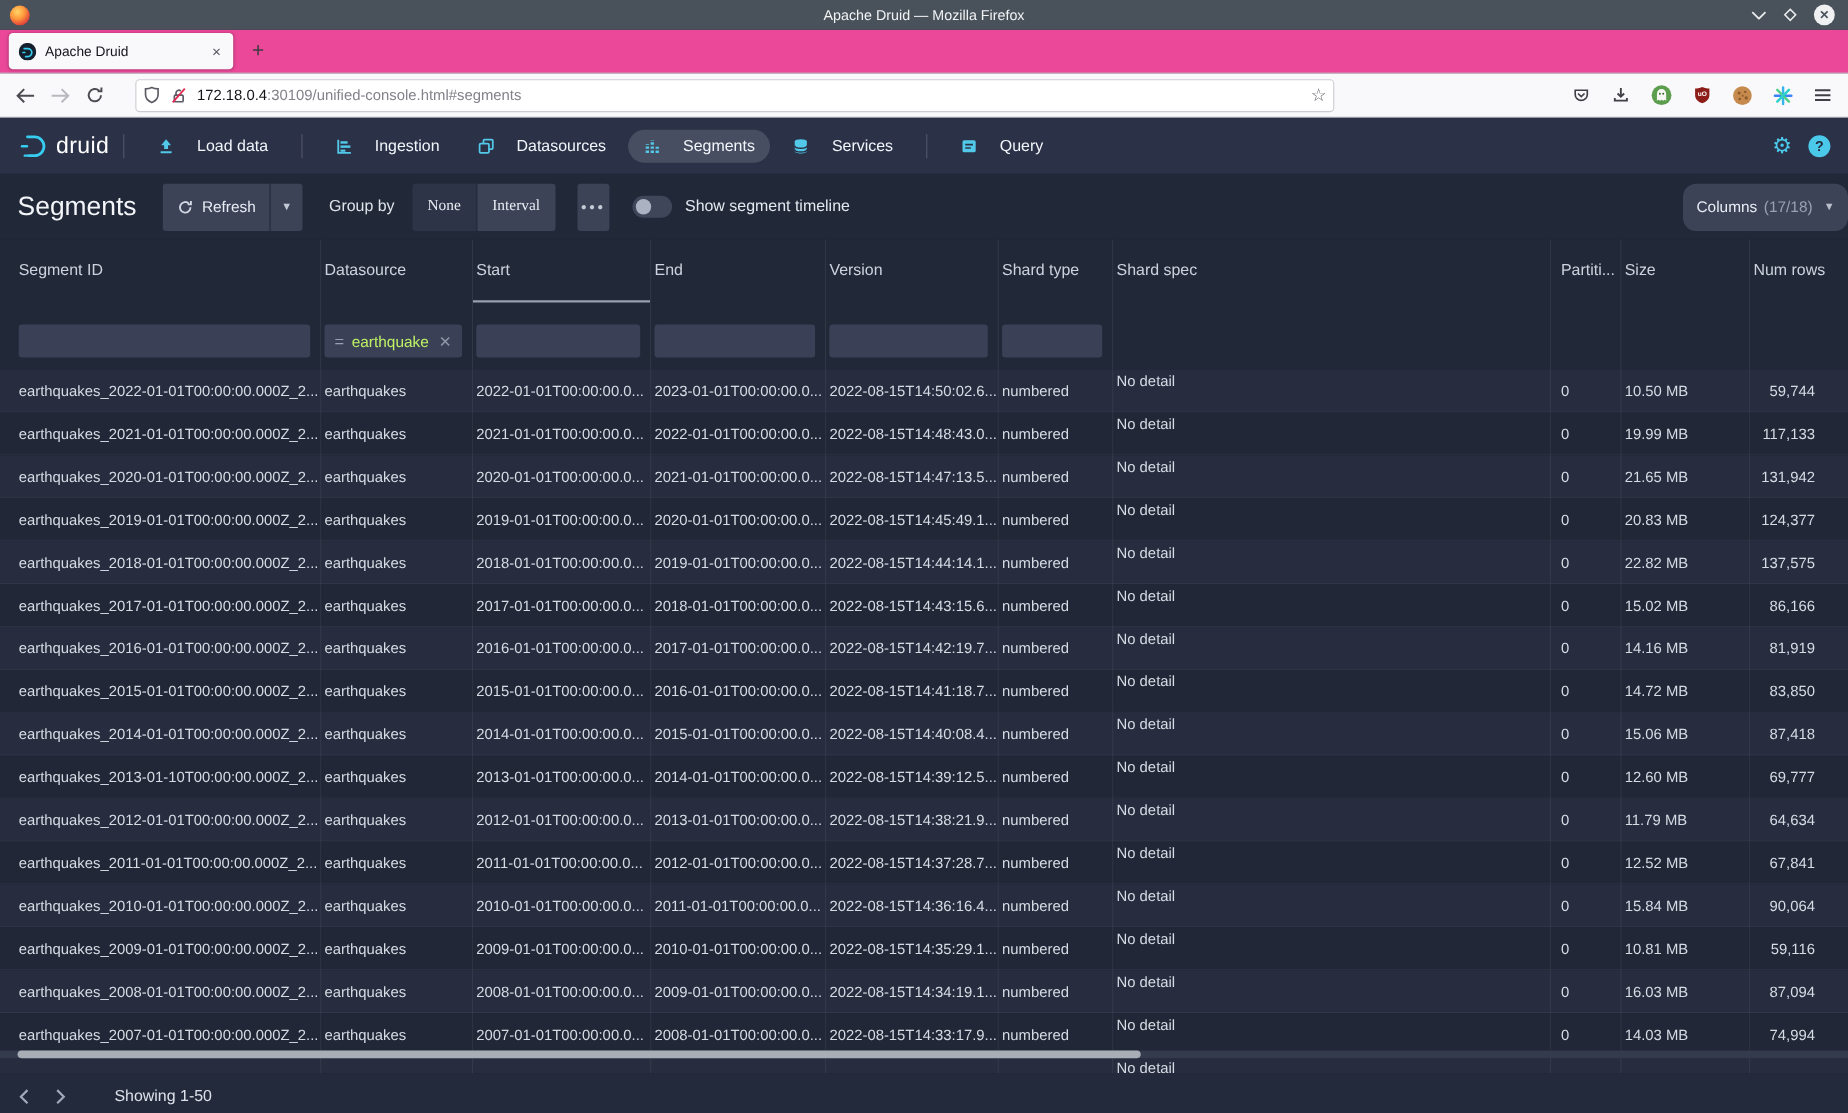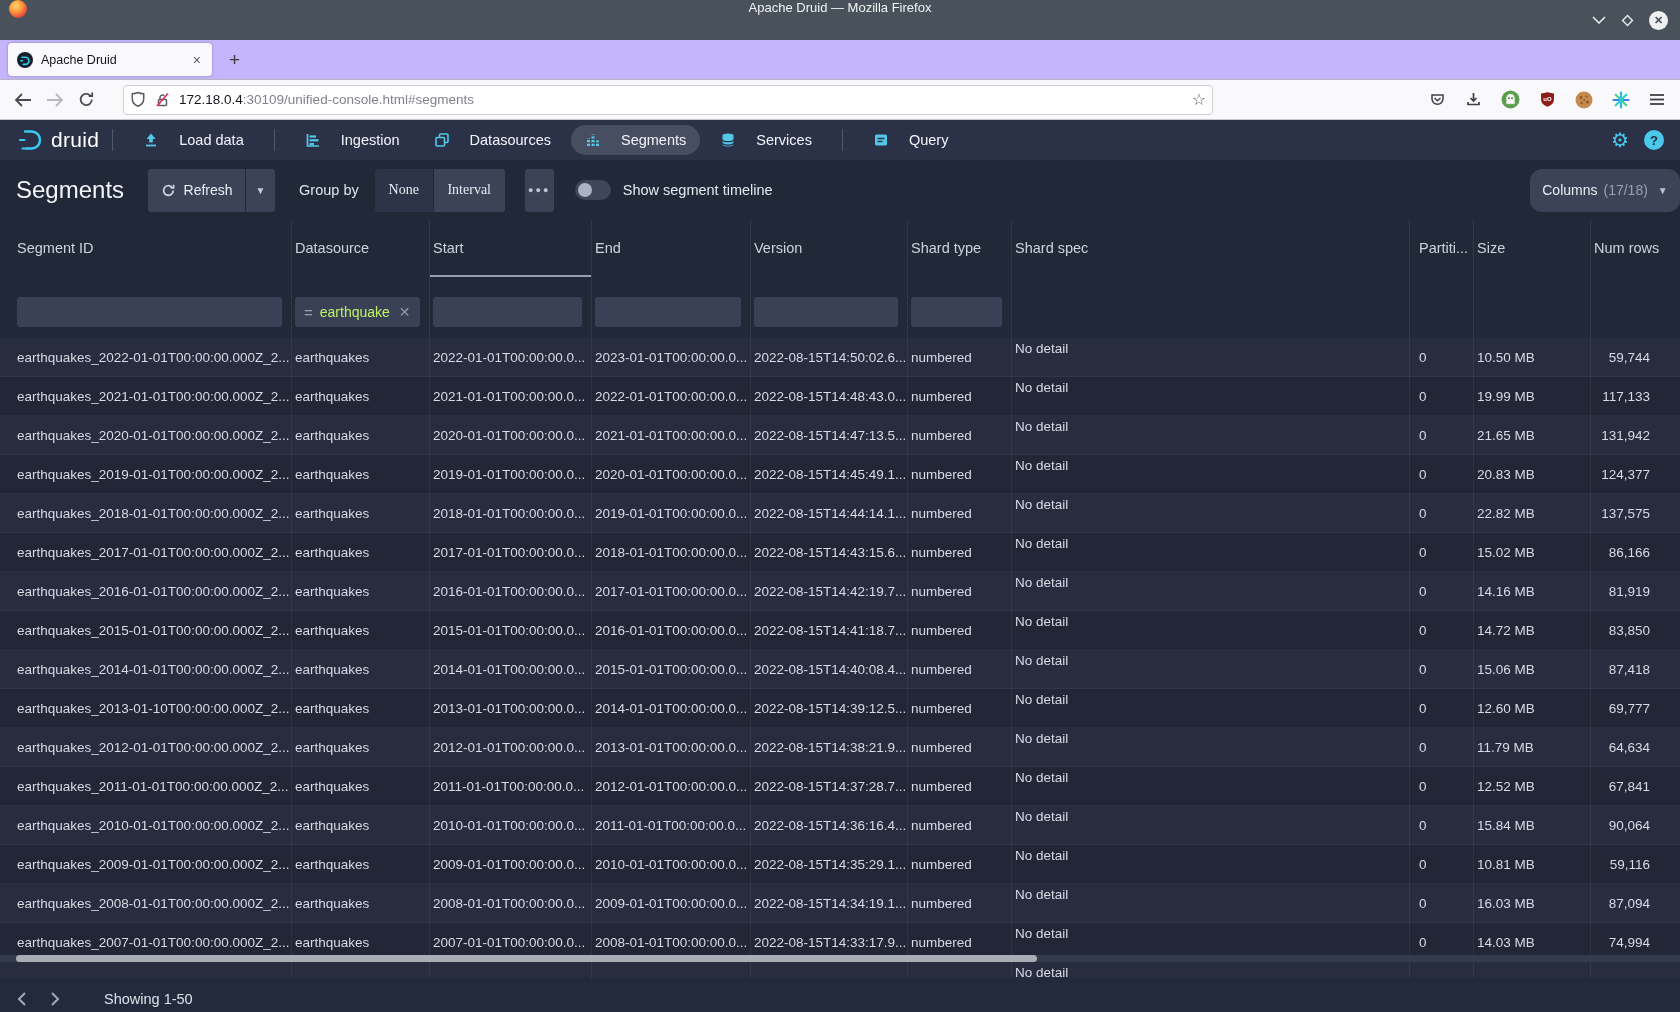--- a/index.html
+++ b/index.html
@@ -1,45 +1,45 @@
 <!DOCTYPE html>
 <html><head>
 <meta charset="utf-8">
 <style>
   * { margin:0; padding:0; box-sizing:border-box; }
   html,body { width:1680px; height:1012px; overflow:hidden; }
   body { font-family:"Liberation Sans", sans-serif; background:#212838; position:relative; }
 
   
-  .titlebar { height:40px; background:#49525a; display:flex; position:relative; }
+  .titlebar { height:27px; background:#49525a; display:flex; align-items:center; position:relative; }
   .ff-icon { width:18px; height:18px; border-radius:50%; margin-left:9px; z-index:2;
              background:radial-gradient(circle at 38% 32%, #ffd567 0%, #ff9a3c 38%, #e4483b 72%, #b5262e 100%); }
   .titlebar-title { position:absolute; left:0; right:0; text-align:center; color:#f2f3f5; font-size:13px; }
   .win-controls { margin-left:auto; display:flex; align-items:center; gap:15px; margin-right:12px; z-index:2; }
   .win-close { width:19px; height:19px; border-radius:50%; background:#eef0f2; color:#4a525a;
                display:flex; align-items:center; justify-content:center; font-size:11px; font-weight:bold; }
 
-  .tabstrip { height:40px; background:#c4b5fd; display:flex; align-items:center; border-bottom:1px solid #b7b8be; }
+  .tabstrip { height:40px; background:#ec4899; display:flex; align-items:center; border-bottom:1px solid #b7b8be; }
   .tab { width:204px; height:33px; background:#f9f9fb; border-radius:4px; margin-left:8px; display:flex;
          align-items:center; padding:0 9px; box-shadow:0 0 3px rgba(0,0,0,.28); }
   .tab-title { font-size:12.5px; color:#15141a; margin-left:8px; flex:1; white-space:nowrap; overflow:hidden; }
   .tab-close { color:#5b5b66; font-size:14px; padding:0 2px; }
   .newtab-btn { font-size:19px; color:#3b3b40; margin-left:17px; line-height:1; }
 
   .toolbar { height:40px; background:#f9f9fb; display:flex; align-items:center; border-bottom:1px solid #c7c8cc; }
   .nav-btn { margin-left:14px; display:flex; align-items:center; }
   .urlbar { width:1090px; height:30px; background:#ffffff; border:1px solid #cdcdd3; border-radius:4px;
             margin-left:28px; display:flex; align-items:center; padding:0 6px; }
   .url-text { font-size:13.5px; color:#15141a; margin-left:9px; flex:1; white-space:nowrap; overflow:hidden; }
   .url-gray { color:#82828a; }
   .url-star { font-size:16px; color:#5b5b66; }
   .ext-icons { margin-left:auto; display:flex; align-items:center; gap:19px; margin-right:15px; }
 
   
-  .druidnav { height:40px; background:#2b3147; display:flex; align-items:center; color:#f2f5fa; }
+  .druidnav { height:51px; background:#2b3147; display:flex; align-items:center; color:#f2f5fa; }
   .brand { display:flex; align-items:center; gap:5px; margin-left:16px; }
   .brand-text { font-size:21px; color:#ffffff; letter-spacing:.3px; }
   .nav-divider { width:1px; height:22px; background:rgba(255,255,255,.18); margin:0 13px; }
   .nav-item { display:flex; align-items:center; gap:20px; font-size:14.5px; padding:7px 14px;
               border-radius:16px; margin:0 3px; white-space:nowrap; }
   .nav-item.active { background:rgba(255,255,255,.14); }
   .nav-right { margin-left:auto; display:flex; align-items:center; gap:15px; margin-right:16px; }
   .gear-glyph { font-size:20px; color:#4ac9ea; line-height:1; }
   .help-circle { width:20px; height:20px; border-radius:50%; background:#4ac9ea; color:#232a3c;
                  font-weight:bold; font-size:13px; display:flex; align-items:center; justify-content:center; }

